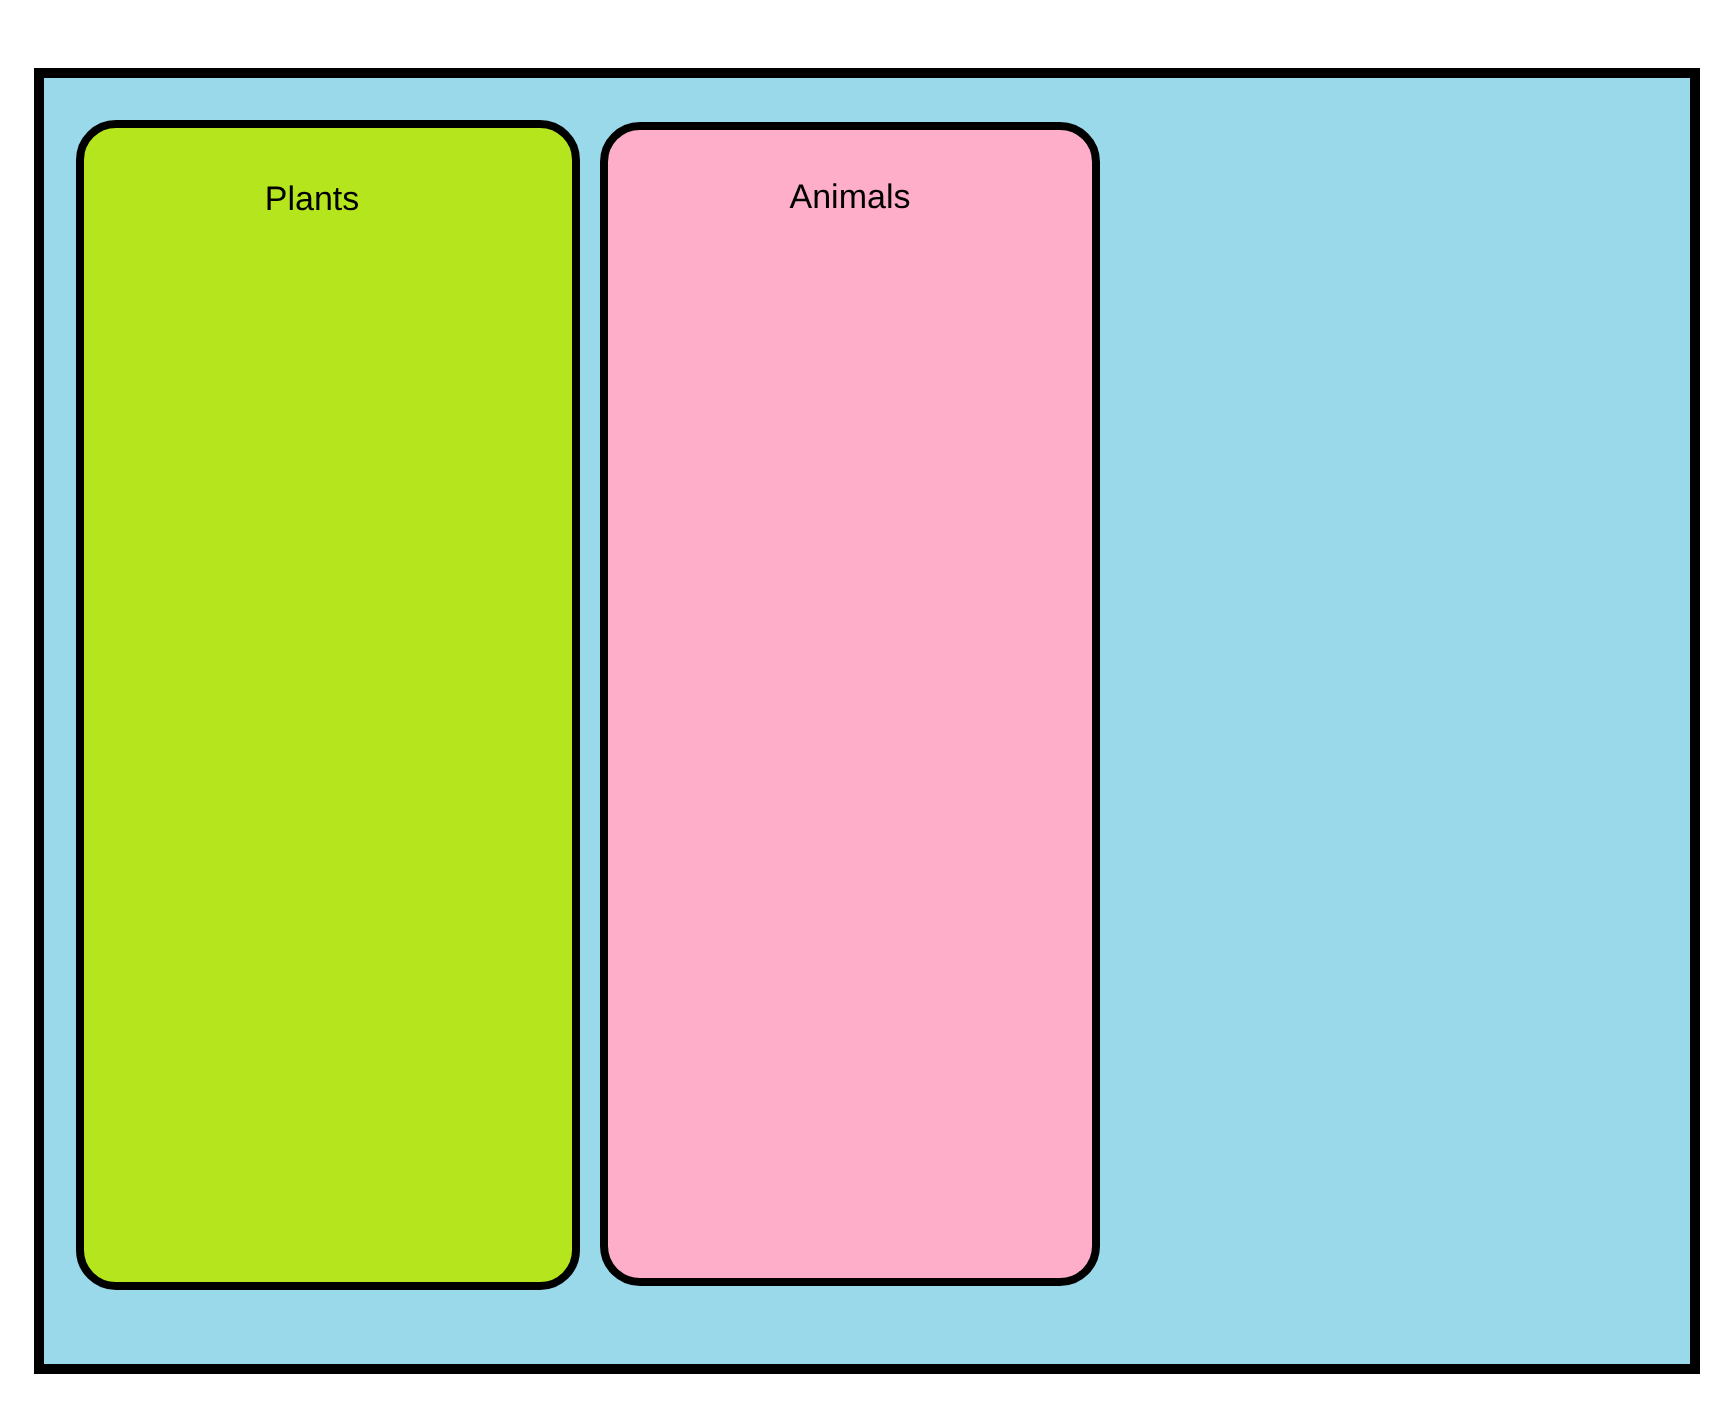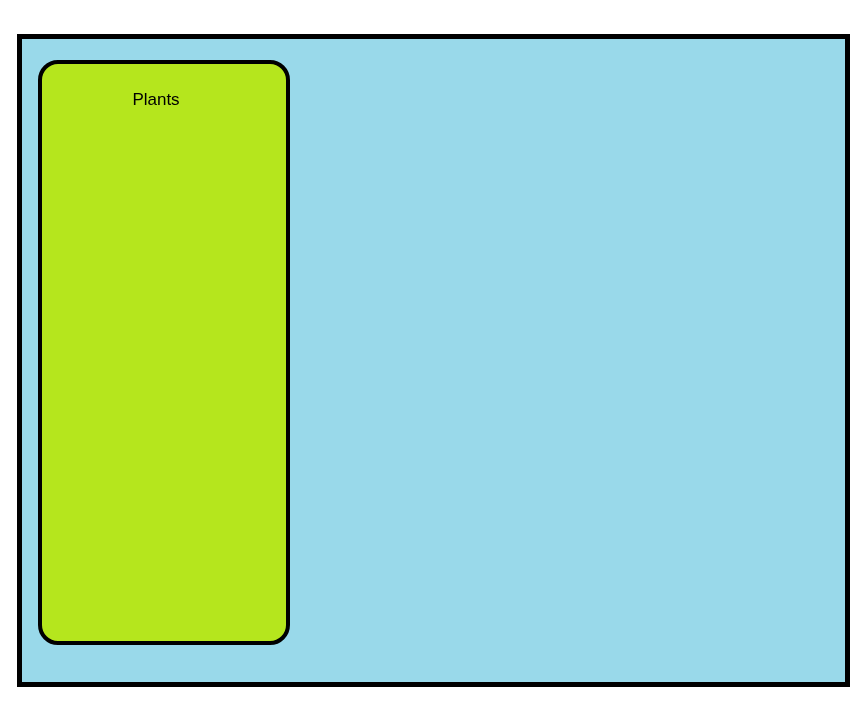--- a/index.html
+++ b/index.html
@@ -65,16 +65,19 @@
 </head>
 <body>
 
 <div class="canvas">
   <div class="board" style="background-color: rgb(153, 217, 234);">
 
     <div id="col-plants" class="column" style="background-color: rgb(181, 230, 29);">
       <span class="column-label">Plants</span>
     </div>
 
+    <div id="col-animals" class="column" style="background-color: rgb(255, 174, 201);">
+      <span class="column-label">Animals</span>
+    </div>
 
 
   </div>
 </div>
 
 </body></html>

